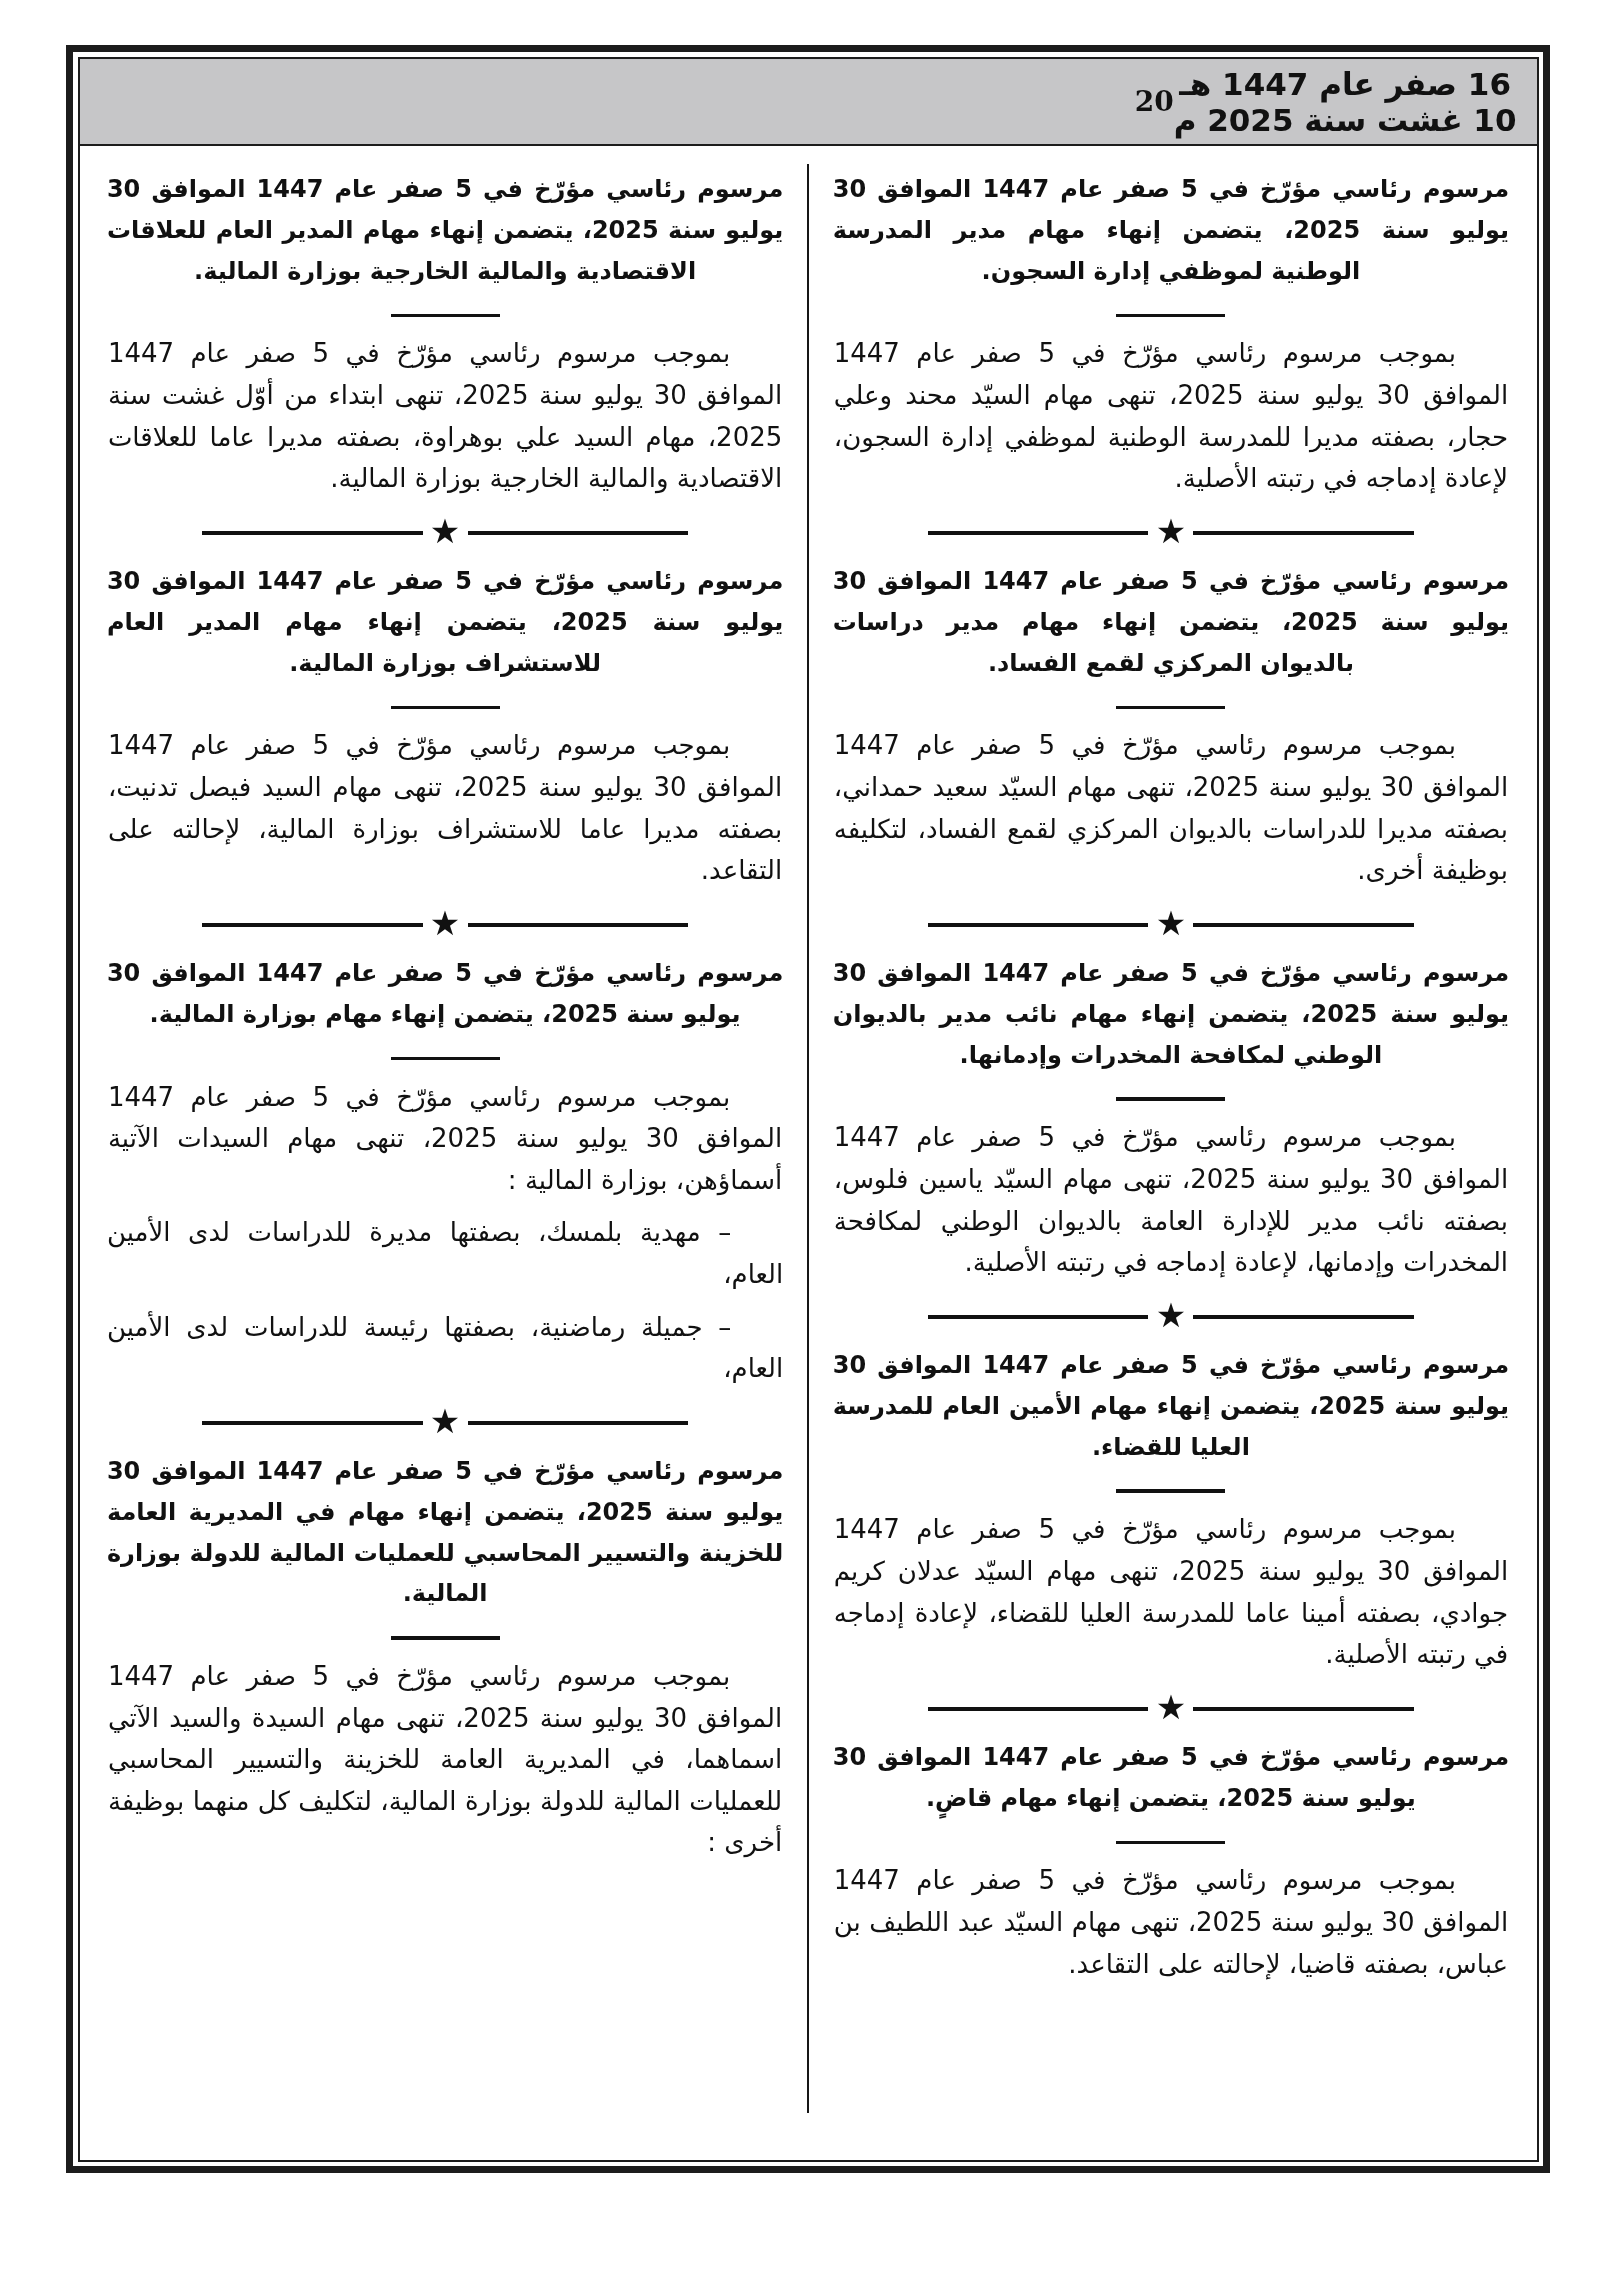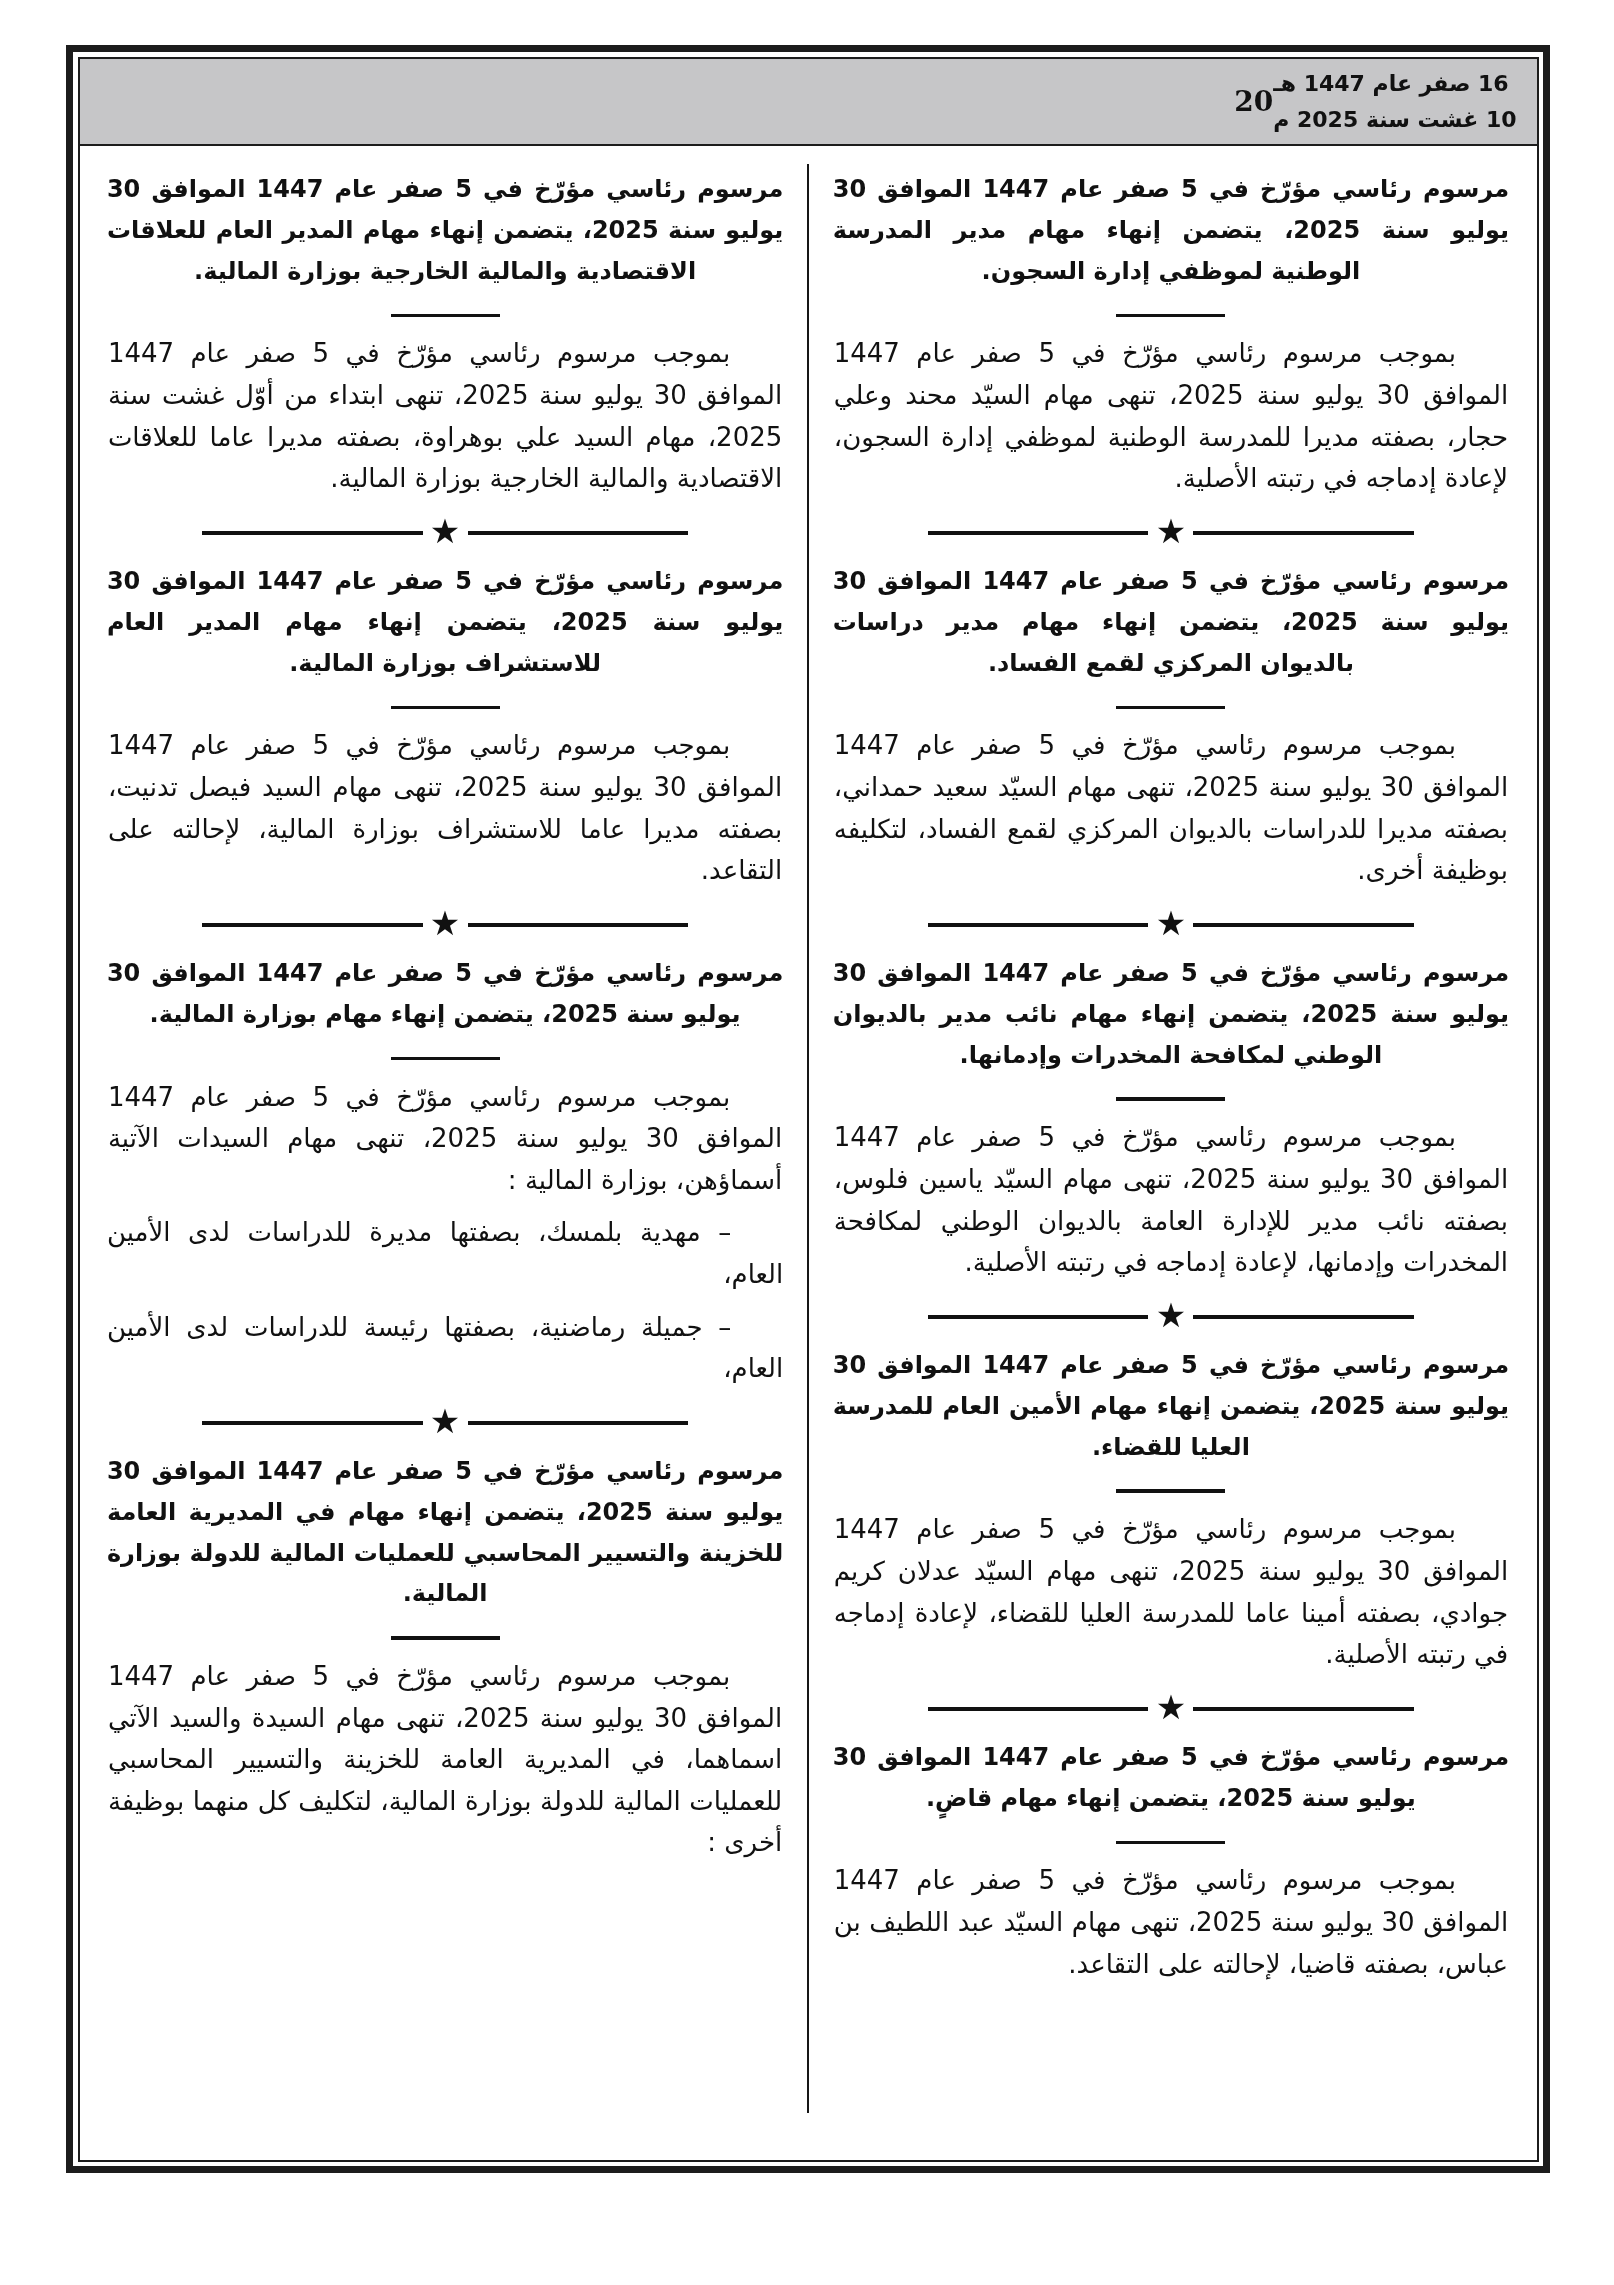--- a/index.html
+++ b/index.html
@@ -16,21 +16,21 @@
     position:absolute;inset:4.5px;border:2.7px solid #1c1c1c;
     display:flex;flex-direction:column;box-sizing:border-box;
   }
   .masthead{
     height:85px;flex:0 0 auto;background:#c6c6c8;
     border-bottom:2.7px solid #1c1c1c;
     display:flex;align-items:center;direction:rtl;
   }
   .mast-dates{
     flex:0 0 auto;padding:1.8px 20px 0 0;
-    font-weight:bold;font-size:22px;line-height:36px;text-align:left;
+    font-weight:bold;font-size:31px;line-height:36px;text-align:center;
     white-space:nowrap;
   }
   .mast-title{
     flex:1 1 auto;text-align:center;
     font-weight:bold;font-size:30px;
   }
   .mast-page{
     flex:0 0 auto;padding:0 0 0 31px;
     font-family:"DejaVu Serif",serif;font-weight:bold;font-size:28px;
   }

